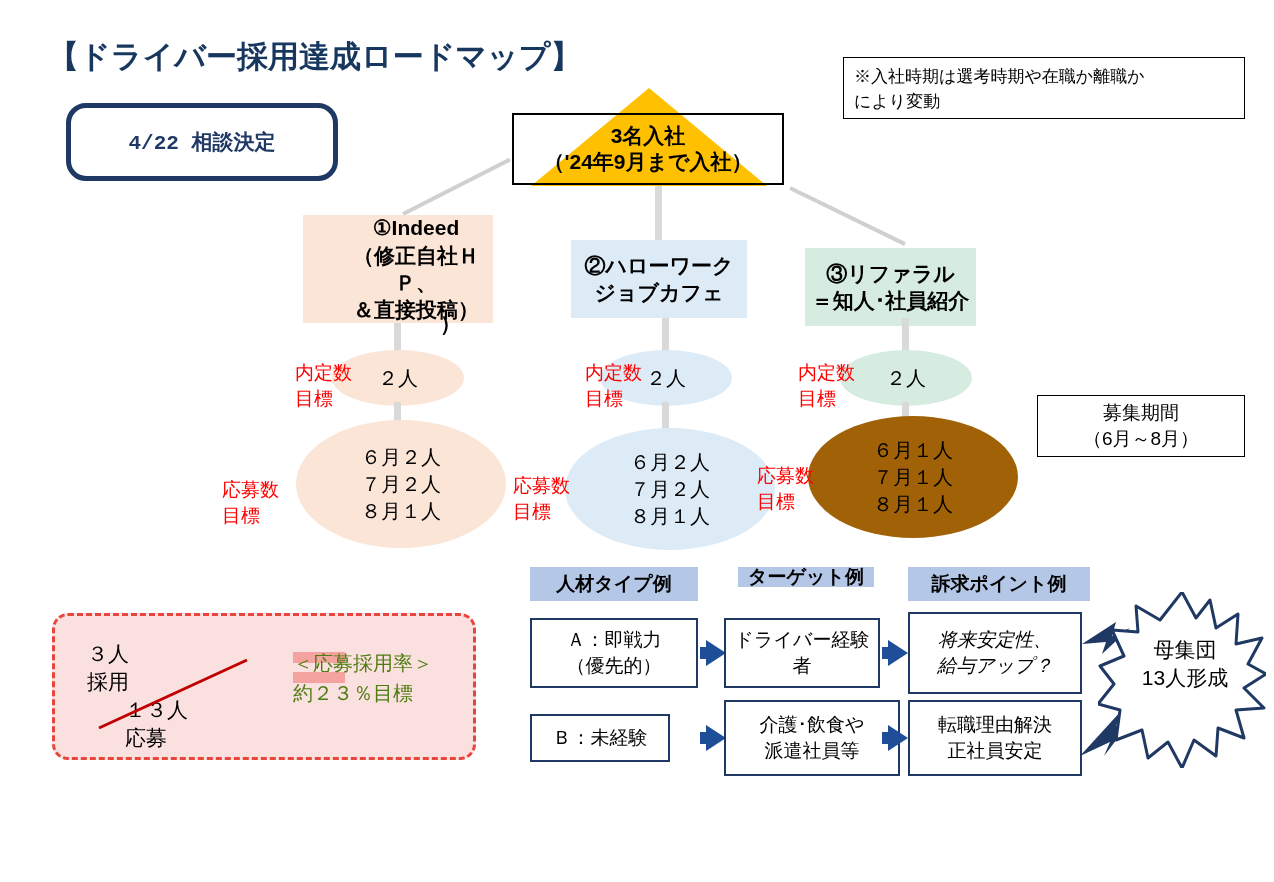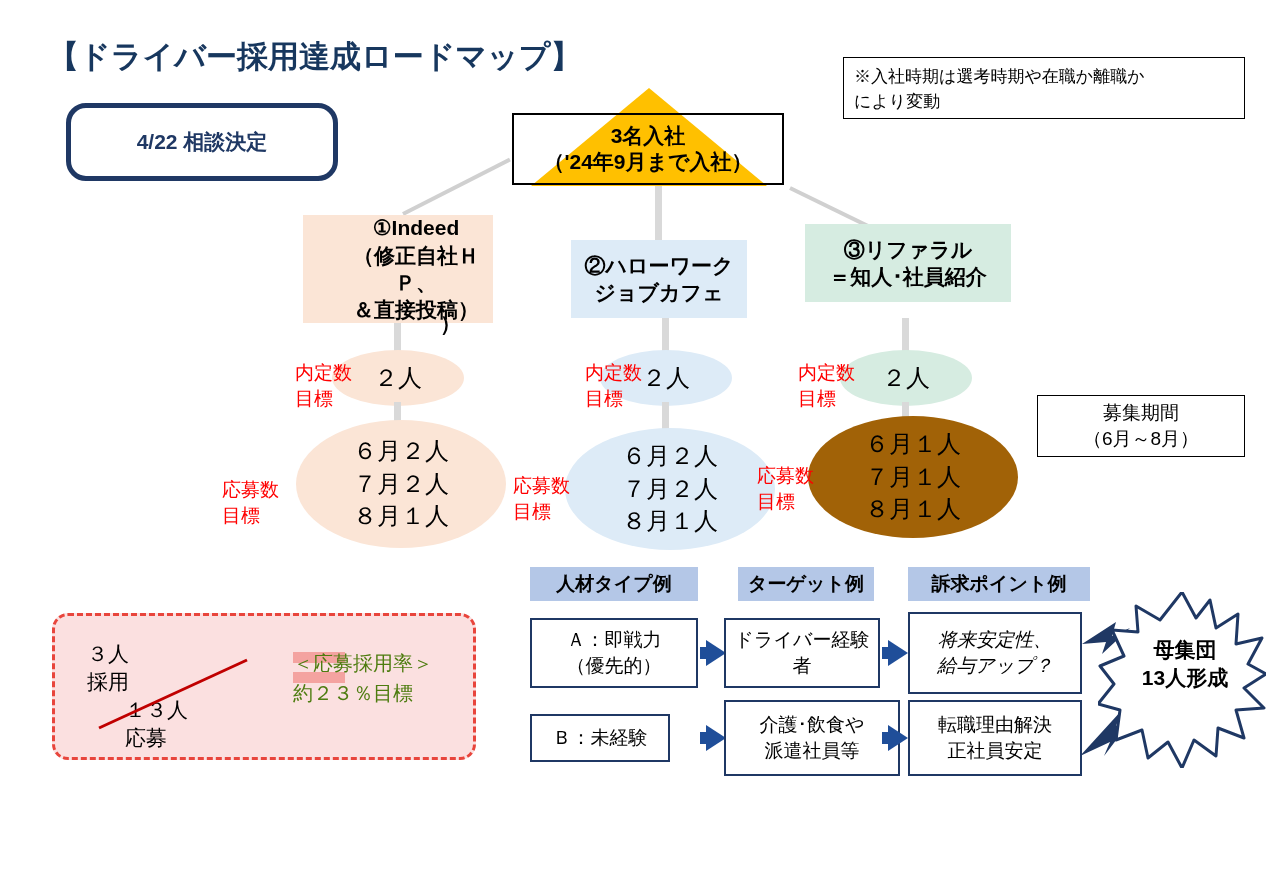--- a/index.html
+++ b/index.html
@@ -54,20 +54,21 @@
     border: 5px solid #1f3864;
     border-radius: 20px;
     background: #ffffff;
     box-sizing: border-box;
     display: flex;
     align-items: center;
     justify-content: center;
     font-size: 21px;
     font-weight: bold;
     color: #1f3864;
+    font-family: Liberation Mono, monospace;
   }
 
   
   #triangle {
     left: 531px;
     top: 88px;
     width: 0;
     height: 0;
     border-left: 118px solid transparent;
     border-right: 118px solid transparent;
@@ -118,31 +119,31 @@
   #ch1-head {
     left: 303px; top: 215px; width: 190px; height: 108px;
     background: #fbe5d6;
     padding-left: 36px;
   }
   #ch2-head {
     left: 571px; top: 240px; width: 176px; height: 78px;
     background: #ddebf7;
   }
   #ch3-head {
-    left: 805px; top: 224px; width: 206px; height: 78px;
+    left: 805px; top: 248px; width: 171px; height: 78px;
     background: #d6ece1;
   }
 
   
   .ellipse {
     border-radius: 50%;
     display: flex;
     align-items: center;
     justify-content: center;
-    font-size: 24px;
+    font-size: 20px;
     color: #000;
     box-sizing: border-box;
   }
   .ellipse-multi { line-height: 1.35; }
 
   #ch1-offer { left: 332px; top: 350px; width: 132px; height: 56px; background: #fbe5d6; }
   #ch2-offer { left: 600px; top: 350px; width: 132px; height: 56px; background: #ddebf7; }
   #ch3-offer { left: 840px; top: 350px; width: 132px; height: 56px; background: #d6ece1; }
 
   #ch1-apply { left: 296px; top: 420px; width: 210px; height: 128px; background: #fbe5d6; }
@@ -212,21 +213,21 @@
     box-sizing: border-box;
     display: flex;
     align-items: center;
     justify-content: center;
     font-size: 19px;
     font-weight: bold;
     color: #000;
     background: #b4c7e7;
   }
   #chip1 { left: 530px; top: 567px; width: 168px; height: 34px; }
-  #chip2 { left: 738px; top: 567px; width: 136px; height: 34px; }
+  #chip2 { left: 738px; top: 567px; width: 136px; height: 20px; }
   #chip3 { left: 908px; top: 567px; width: 182px; height: 34px; }
 
   
   .bbox {
     box-sizing: border-box;
     border: 2px solid #1f3864;
     background: #fff;
     display: flex;
     flex-direction: column;
     align-items: center;
@@ -262,21 +263,21 @@
     width: 168px;
     height: 176px;
   }
   #star svg { display: block; }
   #star-label {
     left: 1124px;
     top: 636px;
     width: 122px;
     text-align: center;
     font-size: 21px;
-    font-weight: bold;
+    font-weight: normal;
     color: #000;
     line-height: 1.35;
   }
 </style>
 </head>
 <body>
 
 <div id="canvas">
 
   <div class="abs" id="title">【ドライバー採用達成ロードマップ】</div>

